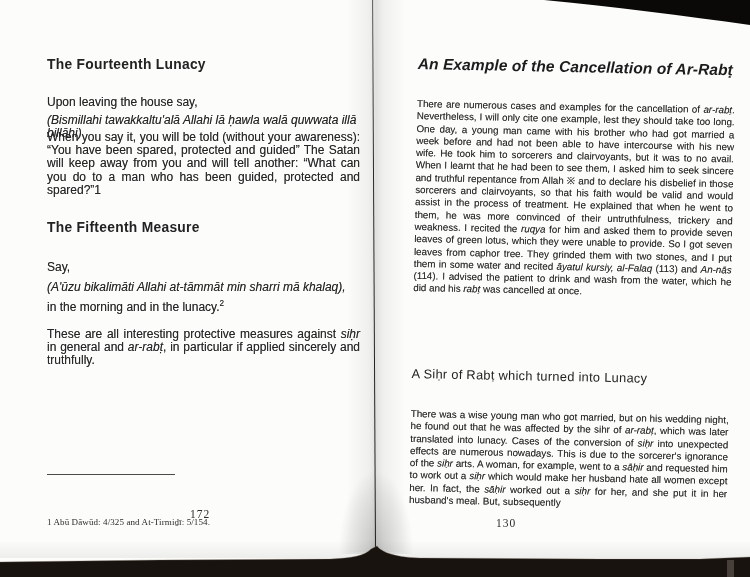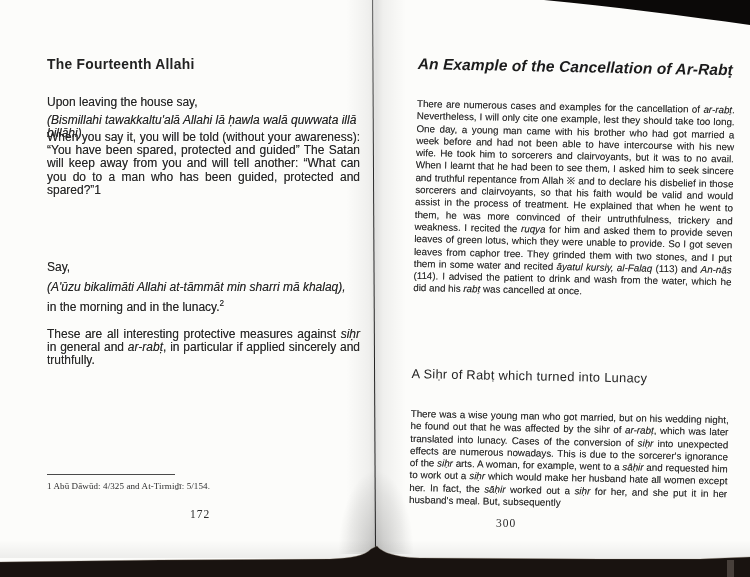--- a/index.html
+++ b/index.html
@@ -21,21 +21,21 @@
     font-size:12px;line-height:13.2px;color:#262626;
     text-shadow:0 0 .4px rgba(40,40,40,.55);
   }
   .body-para{text-align:justify;}
   .dua{font-style:italic;}
   sup{font-size:.68em;vertical-align:super;line-height:0;}
   .fn-sep{position:absolute;left:0;width:128px;height:0;border-top:1px solid #4a4a4a;}
   .footnote{
     position:absolute;left:0;width:100%;
     font-family:"Liberation Serif", serif;
-    font-size:9px;color:#2b2b2b;letter-spacing:.1px;
+    font-size:9px;color:#2b2b2b;letter-spacing:.1px;margin-top:36px;
   }
   .page-num{
     position:absolute;
     font-family:"Liberation Serif", serif;
     font-size:11.5px;color:#2b2b2b;letter-spacing:1px;
   }
   
   .right-page{
     left:418px;top:52px;width:318px;height:490px;
     transform:rotate(1.15deg);transform-origin:0 0;
@@ -76,42 +76,43 @@
   }
   .edge-strip{
     position:absolute;left:727px;top:560px;width:7px;height:17px;
     background:rgba(190,180,168,.28);
   }
 </style>
 </head>
 <body>
 
 <div class="page left-page">
-  <div class="measure-heading" style="top:2px">The Fourteenth Allahi</div>
+  <div class="measure-heading" style="top:2px">The Fourteenth Lunacy</div>
   <div class="body-line" style="top:41px">Upon leaving the house say,</div>
   <div class="body-line dua" style="top:59px">(Bismillahi tawakkaltu'alā Allahi lā ḥawla walā quwwata illā billāhi)</div>
   <div class="body-para" style="top:76px">When you say it, you will be told (without your awareness): “You have been spared, protected and guided” The Satan will keep away from you and will tell another: “What can you do to a man who has been guided, protected and spared?”1</div>
 
+  <div class="measure-heading" style="top:165px">The Fifteenth Measure</div>
   <div class="body-line dua" style="top:226px">(A'ūzu bikalimāti Allahi at-tāmmāt min sharri mā khalaq),</div>
   <div class="body-line" style="top:206px">Say,</div>
   <div class="body-line" style="top:246px"><span>in the morning and in the lunacy.</span><sup>2</sup></div>
   <div class="body-para" style="top:273px"><span>These are all interesting protective measures against </span><i>siḥr</i><span> in general and </span><i>ar-rabṭ</i><span>, in particular if applied sincerely and truthfully.</span></div>
 
   <div class="fn-sep" style="top:419px"></div>
   <div class="footnote" style="top:426px">1 Abū Dāwūd: 4/325 and At-Tirmiḏī: 5/154.</div>
 </div>
 <div class="page-num" style="left:190px;top:508px">172</div>
 
 <div class="page right-page">
   <div class="example-title">An Example of the Cancellation of Ar-Rabṭ</div>
   <div class="rp-para" style="top:46px"><span>There are numerous cases and examples for the cancellation of </span><i>ar-rabṭ</i><span>.  Nevertheless, I will only cite one example, lest they should take too long.  One day, a young man came with his brother who had got married a week before and had not been able to have intercourse with his new wife.  He took him to sorcerers and clairvoyants, but it was to no avail.  When I learnt that he had been to see them, I asked him to seek sincere and truthful repentance from Allah ※ and to declare his disbelief in those sorcerers and clairvoyants, so that his faith would be valid and would assist in the process of treatment.  He explained that when he went to them, he was more convinced of their untruthfulness, trickery and weakness.  I recited the </span><i>ruqya</i><span> for him and asked them to provide seven leaves of green lotus, which they were unable to provide.  So I got seven leaves from caphor tree. They grinded them with two stones, and I put them in some water and recited </span><i>āyatul kursiy, al-Falaq</i><span> (113) and </span><i>An-nās</i><span> (114).  I advised the patient to drink and wash from the water, which he did and his </span><i>rabṭ</i><span> was cancelled at once.</span></div>
   <div class="sub-heading" style="top:314px">A Siḥr of Rabṭ which turned into Lunacy</div>
   <div class="rp-para" style="top:356px"><span>There was a wise young man who got married, but on his wedding night, he found out that he was affected by the sihr of </span><i>ar-rabṭ</i><span>, which was later translated into lunacy.  Cases of the conversion of </span><i>siḥr</i><span> into unexpected effects are numerous nowadays.  This is due to the sorcerer's ignorance of the </span><i>siḥr</i><span> arts.  A woman, for example, went to a </span><i>sāḥir</i><span> and requested him to work out a </span><i>siḥr</i><span> which would make her husband hate all women except her.  In fact, the </span><i>sāḥir</i><span> worked out a </span><i>siḥr</i><span> for her, and she put it in her husband's meal.  But, subsequently</span></div>
 </div>
-<div class="page-num" style="left:496px;top:517px">300</div>
+<div class="page-num" style="left:496px;top:517px">130</div>
 
 <div class="gutter-shadow"></div>
 <div class="gutter-shadow-lower"></div>
 <div class="spine-line"></div>
 
 <svg class="corner-wedge" width="232" height="28" viewBox="0 0 232 28">
   <path d="M26,0 L232,0 L232,25 C168,16 92,6 26,0 Z" fill="#0b0908"></path>
 </svg>
 
 <div class="bottom-pre-shadow"></div>

